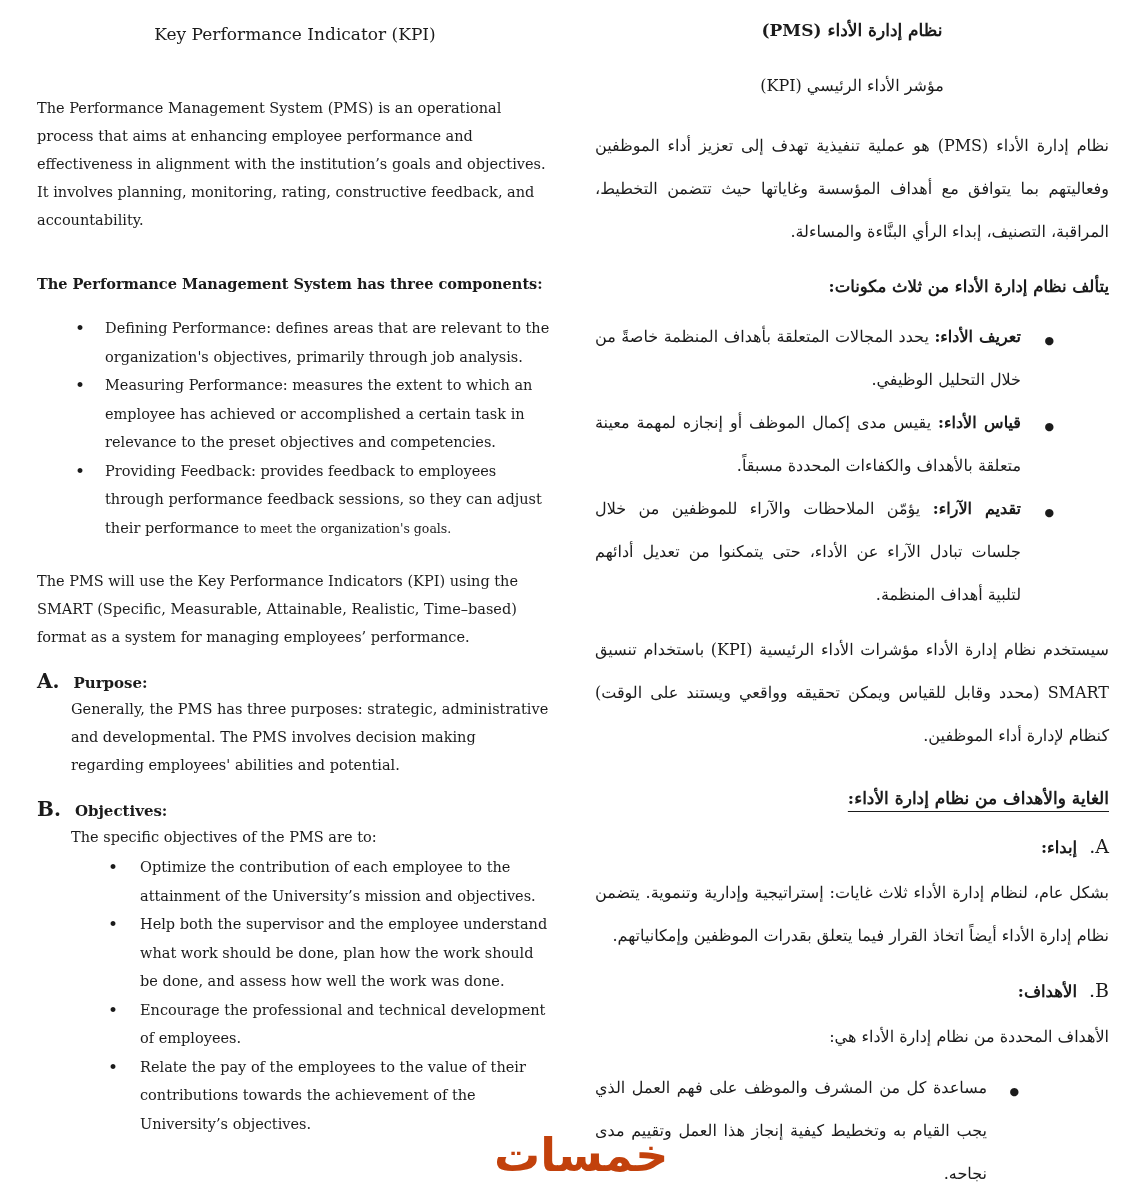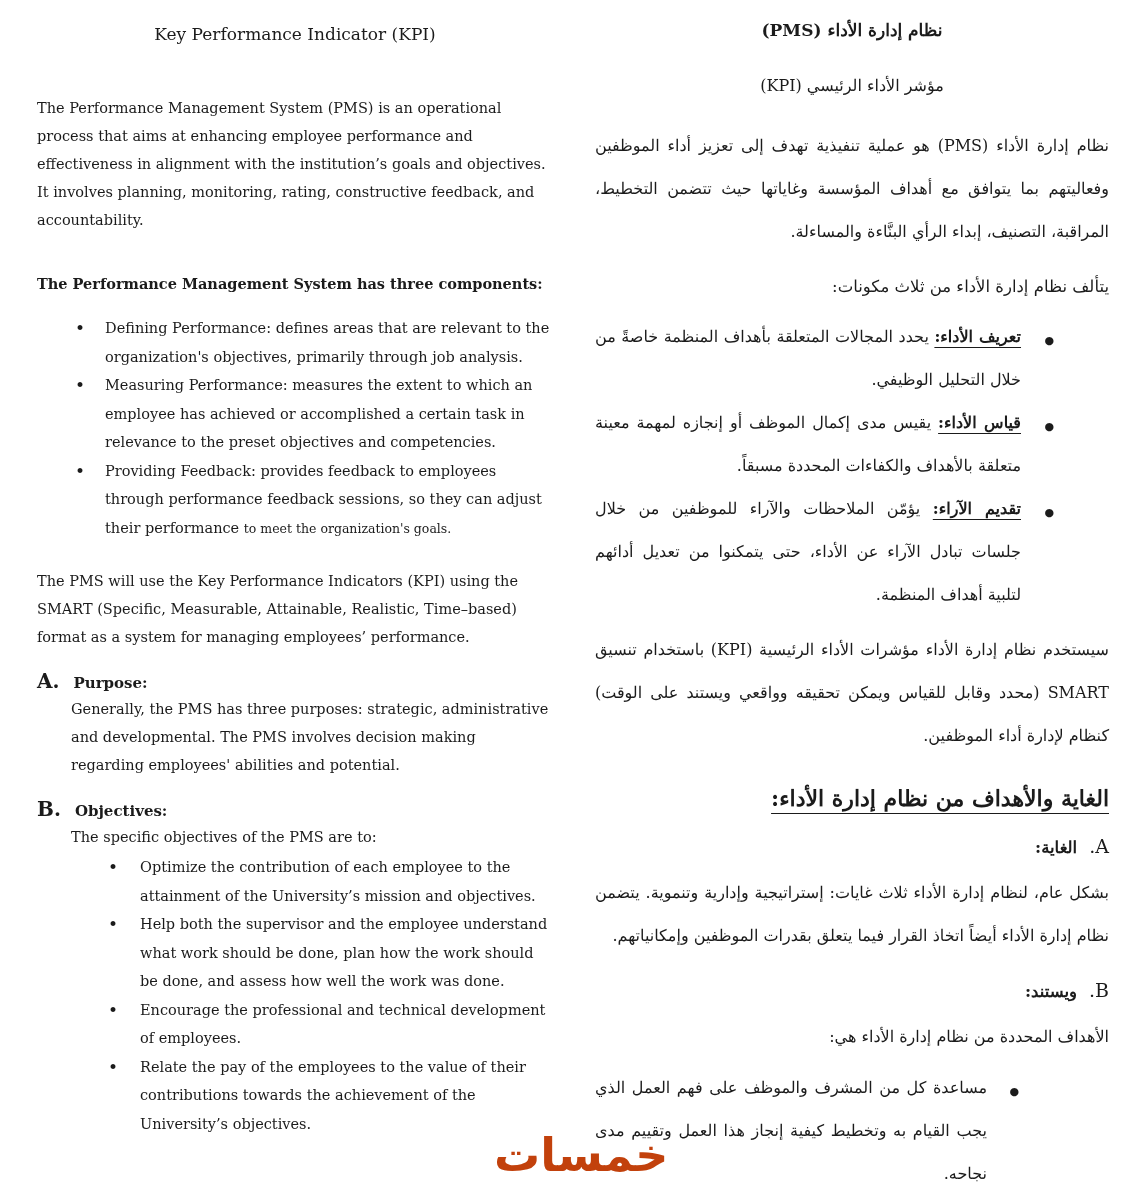--- a/index.html
+++ b/index.html
@@ -33,30 +33,30 @@
   .letter-row .ab-letter { font-size: 20px; font-weight: bold; }
   .letter-row .ab-label { font-size: 15px; font-weight: bold; margin-left: 14px; }
   .en-indent { margin-left: 34px; margin-top: 2px; }
 
   
   .col-ar { width: 514px; margin-left: 42px; direction: rtl; }
   .ar-title { font-size: 17px; font-weight: bold; text-align: center; margin: 14px 0 0 0; line-height: 32px; }
   .ar-subtitle { font-size: 16px; font-weight: normal; text-align: center; margin: 26px 0 0 0; line-height: 28px; }
   .ar-body { font-size: 16px; line-height: 43px; margin: 0; text-align: justify; text-align-last: right; }
   .ar-intro { margin-top: 24px; }
-  .ar-comp-heading { font-size: 16.5px; font-weight: normal; line-height: 32px; margin: 18px 0 0 0; }
+  .ar-comp-heading { font-size: 16.5px; font-weight: bold; line-height: 32px; margin: 18px 0 0 0; }
   ul.ar-list { list-style: none; margin: 12px 0 0 0; padding: 0; }
   ul.ar-list li { position: relative; font-size: 16px; line-height: 43px; margin: 0; text-align: justify; text-align-last: right; }
   ul.ar-list.lvl1 li { padding-right: 88px; }
   ul.ar-list.lvl1 li::before { content: "●"; position: absolute; right: 55px; font-size: 11px; top: 4px; }
   ul.ar-list.lvl2 li { padding-right: 122px; }
   ul.ar-list.lvl2 li::before { content: "●"; position: absolute; right: 90px; font-size: 11px; top: 4px; }
-  .ar-lead { font-weight: bold; text-decoration: underline; text-underline-offset: 5px; margin-top: 40px; }
+  .ar-lead { font-weight: bold; text-underline-offset: 5px; margin-top: 40px; }
   .ar-kpi { margin-top: 12px; }
-  .ar-purpose-heading { font-size: 22px; font-weight: bold; margin: 26px 0 0 0; line-height: 30px;
+  .ar-purpose-heading { font-size: 17px; font-weight: bold; margin: 26px 0 0 0; line-height: 30px;
     text-decoration: underline; text-underline-offset: 7px; text-decoration-thickness: 1px; }
   .ar-letter-row { display: flex; align-items: baseline; margin: 22px 0 0 0; }
   .ar-letter-row .ab-letter { font-size: 19px; font-weight: normal; }
   .ar-letter-row .ab-label { font-size: 16.5px; font-weight: bold; margin-left: 0; margin-right: 12px; }
   .ar-sec-body { margin-top: 14px; }
 
   
   .watermark {
     position: absolute; left: 494px; top: 1128px;
     font-size: 46px; font-weight: bold;
@@ -139,27 +139,27 @@
           <span class="ar-lead">تقديم الآراء:</span><span> يؤمّن الملاحظات والآراء للموظفين من خلال جلسات تبادل الآراء عن الأداء، حتى يتمكنوا من تعديل أدائهم لتلبية أهداف المنظمة.</span>
         </li>
       </ul>
 
       <p class="ar-body ar-kpi">سيستخدم نظام إدارة الأداء مؤشرات الأداء الرئيسية (KPI) باستخدام تنسيق SMART (محدد وقابل للقياس ويمكن تحقيقه وواقعي ويستند على الوقت) كنظام لإدارة أداء الموظفين.</p>
 
       <h3 class="ar-purpose-heading">الغاية والأهداف من نظام إدارة الأداء:</h3>
 
       <div class="ar-letter-row">
         <span class="ab-letter">A.</span>
-        <span class="ab-label">الغاية:</span>
+        <span class="ab-label">إبداء:</span>
       </div>
       <p class="ar-body ar-sec-body">بشكل عام، لنظام إدارة الأداء ثلاث غايات: إستراتيجية وإدارية وتنموية. يتضمن نظام إدارة الأداء أيضاً اتخاذ القرار فيما يتعلق بقدرات الموظفين وإمكانياتهم.</p>
 
       <div class="ar-letter-row">
         <span class="ab-letter">B.</span>
-        <span class="ab-label">ويستند:</span>
+        <span class="ab-label">الأهداف:</span>
       </div>
       <p class="ar-body ar-sec-body">الأهداف المحددة من نظام إدارة الأداء هي:</p>
 
       <ul class="ar-list lvl2" style="margin-top:8px;">
         <li>مساعدة كل من المشرف والموظف على فهم العمل الذي يجب القيام به وتخطيط كيفية إنجاز هذا العمل وتقييم مدى نجاحه.</li>
 
       </ul>
 
     </div>
   </div>

